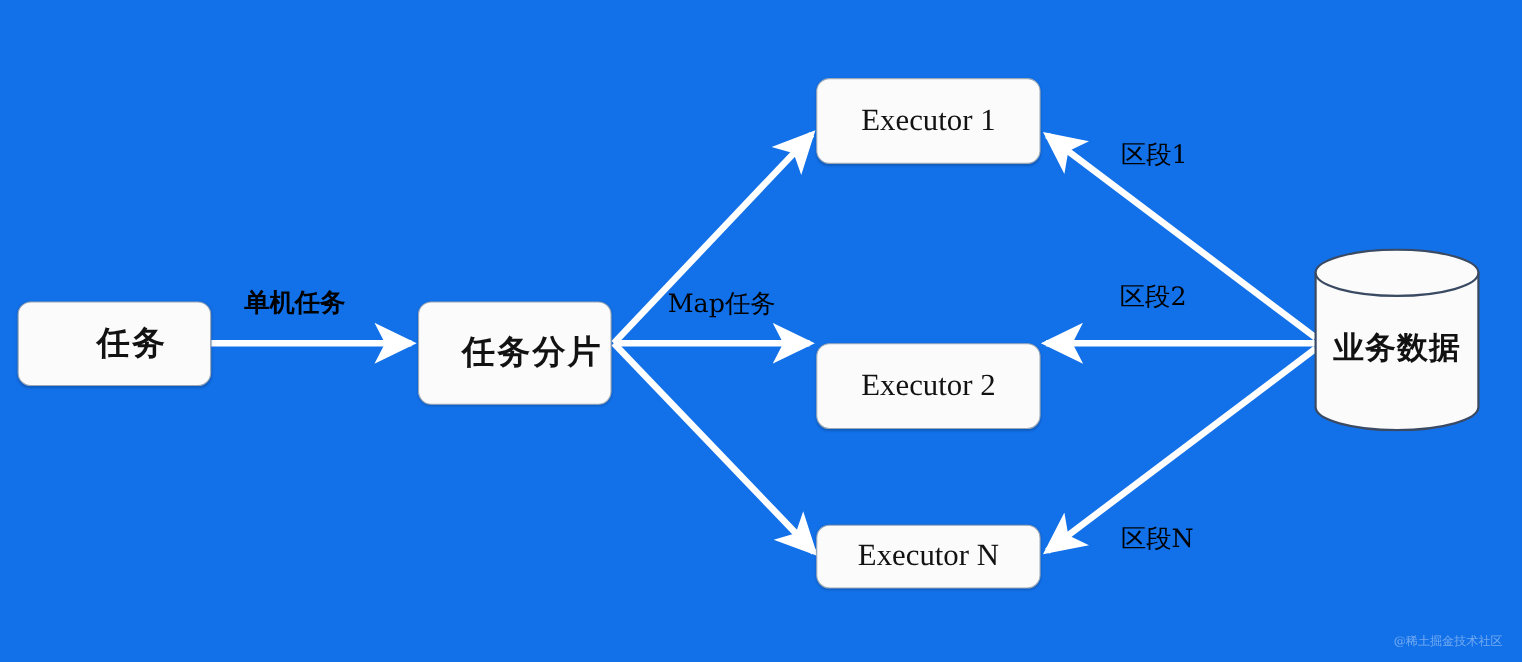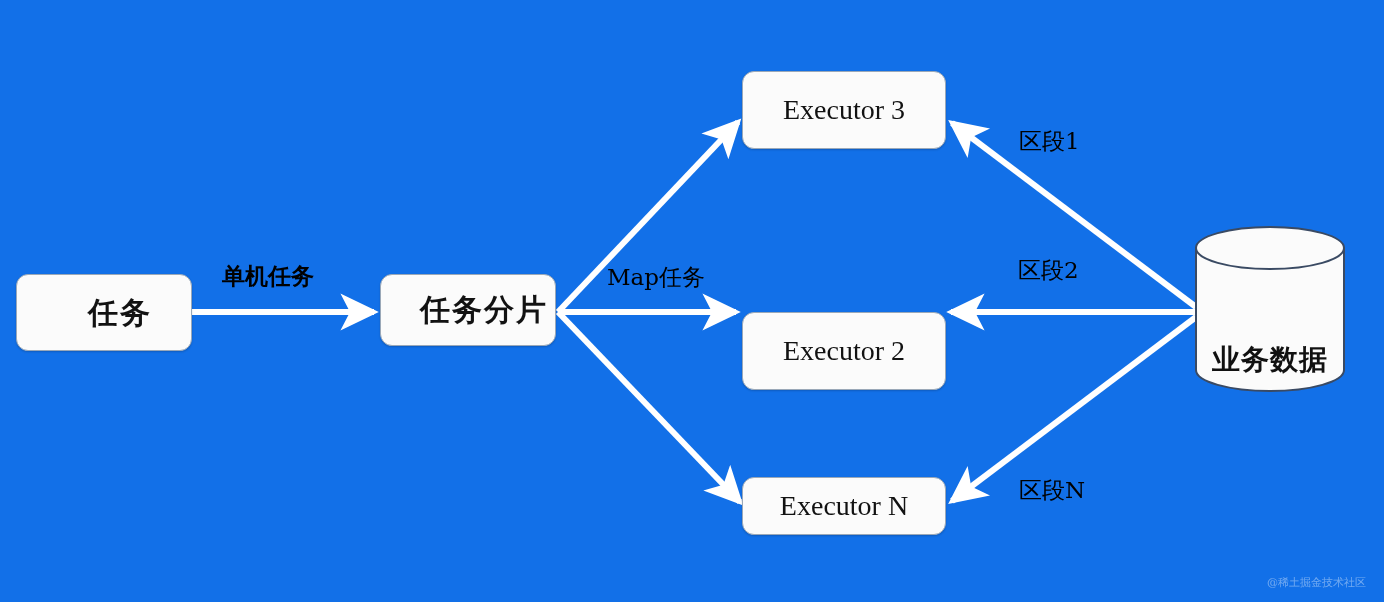--- a/index.html
+++ b/index.html
@@ -52,21 +52,20 @@
     line-height: 1;
   }
   .db-label {
     position: absolute;
     font-family: "DejaVu Serif", "Liberation Serif", serif;
     font-weight: 700;
     font-size: 28px;
     color: #111111;
     letter-spacing: 1px;
     white-space: nowrap;
-    margin-top: 44px;
   }
   .watermark {
     position: absolute;
     right: 18px;
     bottom: 12px;
     font-family: "DejaVu Serif", "Liberation Serif", serif;
     font-size: 11px;
     color: rgba(255,255,255,0.40);
     white-space: nowrap;
   }
@@ -101,26 +100,26 @@
       <line x1="1196" y1="307" x2="952" y2="123"></line>
       <line x1="1196" y1="312" x2="951" y2="312"></line>
       <line x1="1196" y1="317" x2="952" y2="501"></line>
     </g>
   </svg>
 
   <div class="node cjk-node" style="left:16px; top:274px; width:176px; height:77px;">
     <span class="node-label">任务</span>
   </div>
 
-  <div class="node cjk-node" style="left:380px; top:274px; width:176px; height:72px;">
+  <div class="node cjk-node" style="left:380px; top:274px; width:176px; height:94px;">
     <span class="node-label">任务分片</span>
   </div>
 
   <div class="node lat-node" style="left:742px; top:71px; width:204px; height:78px;">
-    <span class="node-label">Executor 3</span>
+    <span class="node-label">Executor 1</span>
   </div>
 
   <div class="node lat-node" style="left:742px; top:274px; width:204px; height:78px;margin-top:38px;">
     <span class="node-label">Executor 2</span>
   </div>
 
   <div class="node lat-node" style="left:742px; top:477px; width:204px; height:58px;">
     <span class="node-label">Executor N</span>
   </div>
 

